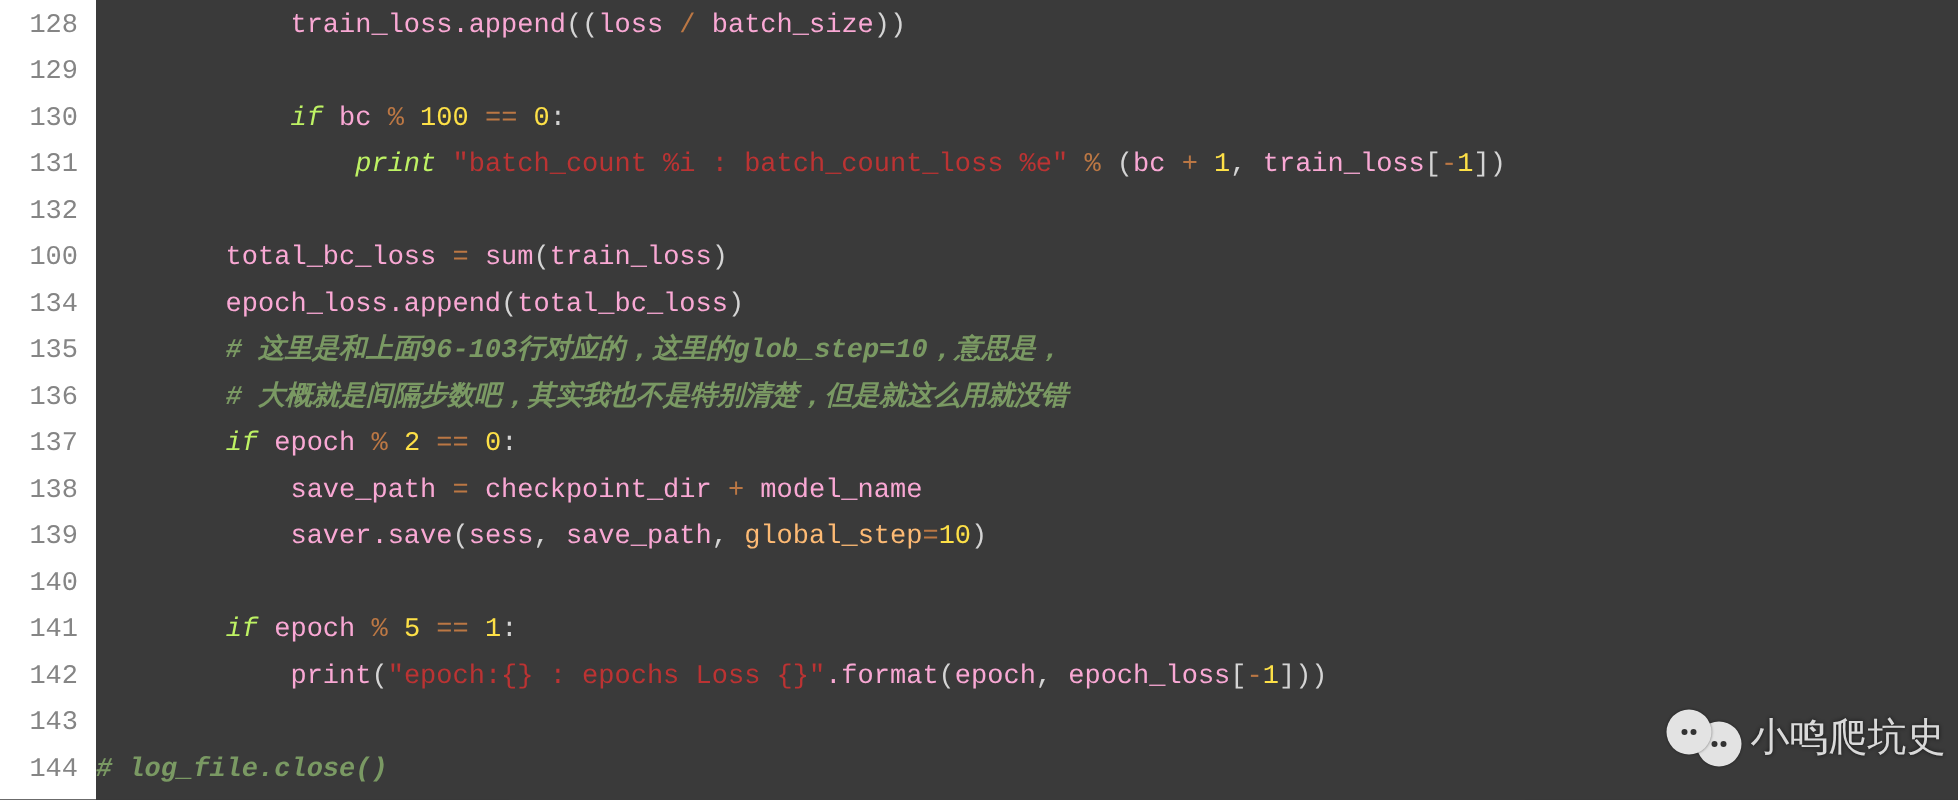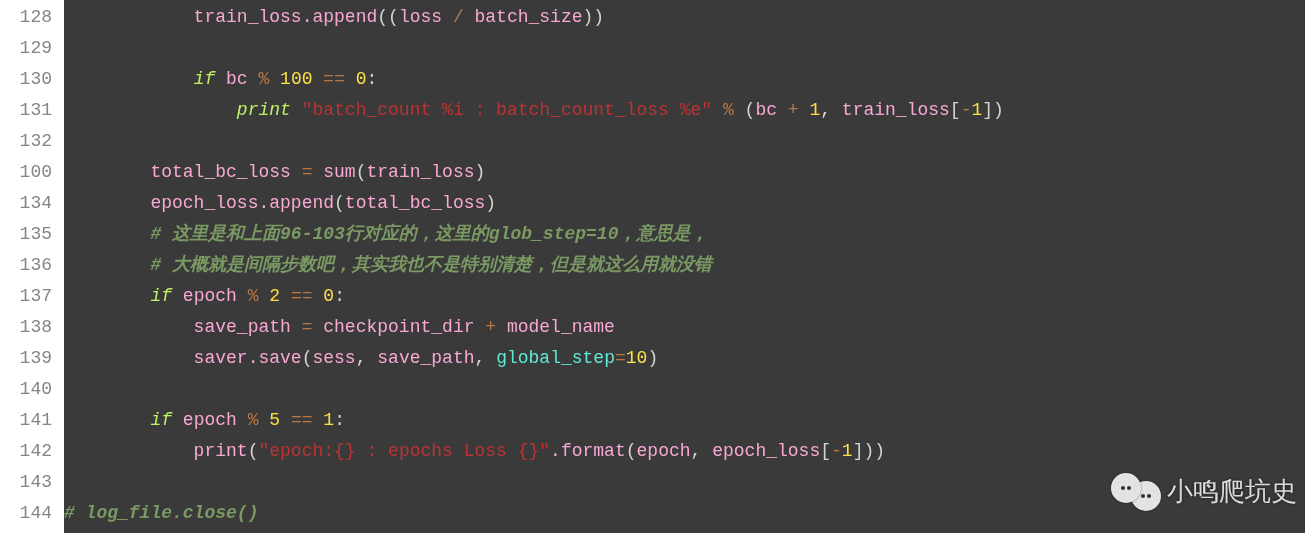--- a/index.html
+++ b/index.html
@@ -35,21 +35,21 @@
     }
     .code-line { height: 31px; line-height: 31px; }
     .tok-default { color: #f9a8d4; }
     .tok-keyword { color: #bef264; font-style: italic; }
     .tok-number { color: #fde047; }
     .tok-string { color: #bb3333; }
     .tok-comment { color: #7a9963; font-style: italic; font-weight: bold; }
     .tok-operator { color: #bb7744; }
     .tok-paren { color: #d4d4d4; }
     .tok-punct { color: #d4d4d4; }
-    .tok-kwarg { color: #5eead4; }
+    .tok-kwarg { color: #fdba74; }
     .watermark {
       position: absolute;
       right: 8px;
       bottom: 20px;
       display: flex;
       align-items: flex-start;
       gap: 4px;
       color: #e8e8e8;
       font-family: 'Microsoft YaHei', sans-serif;
       font-size: 26px;

